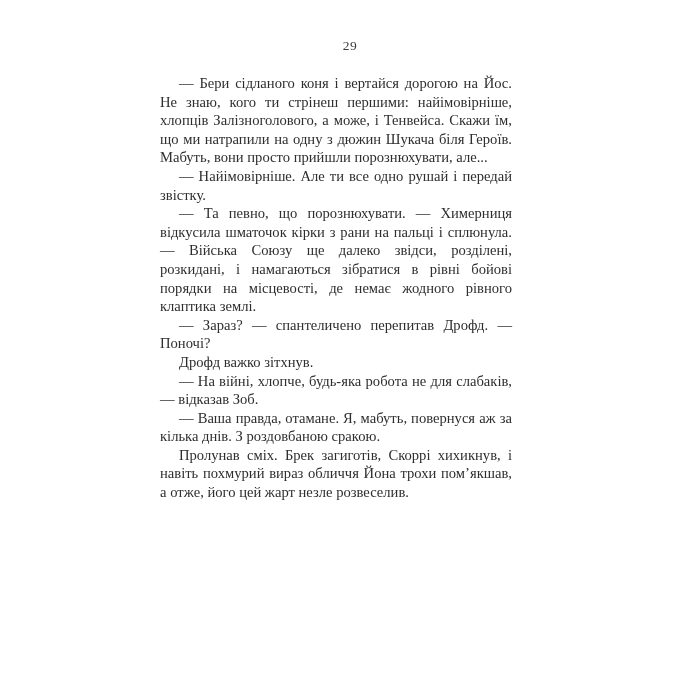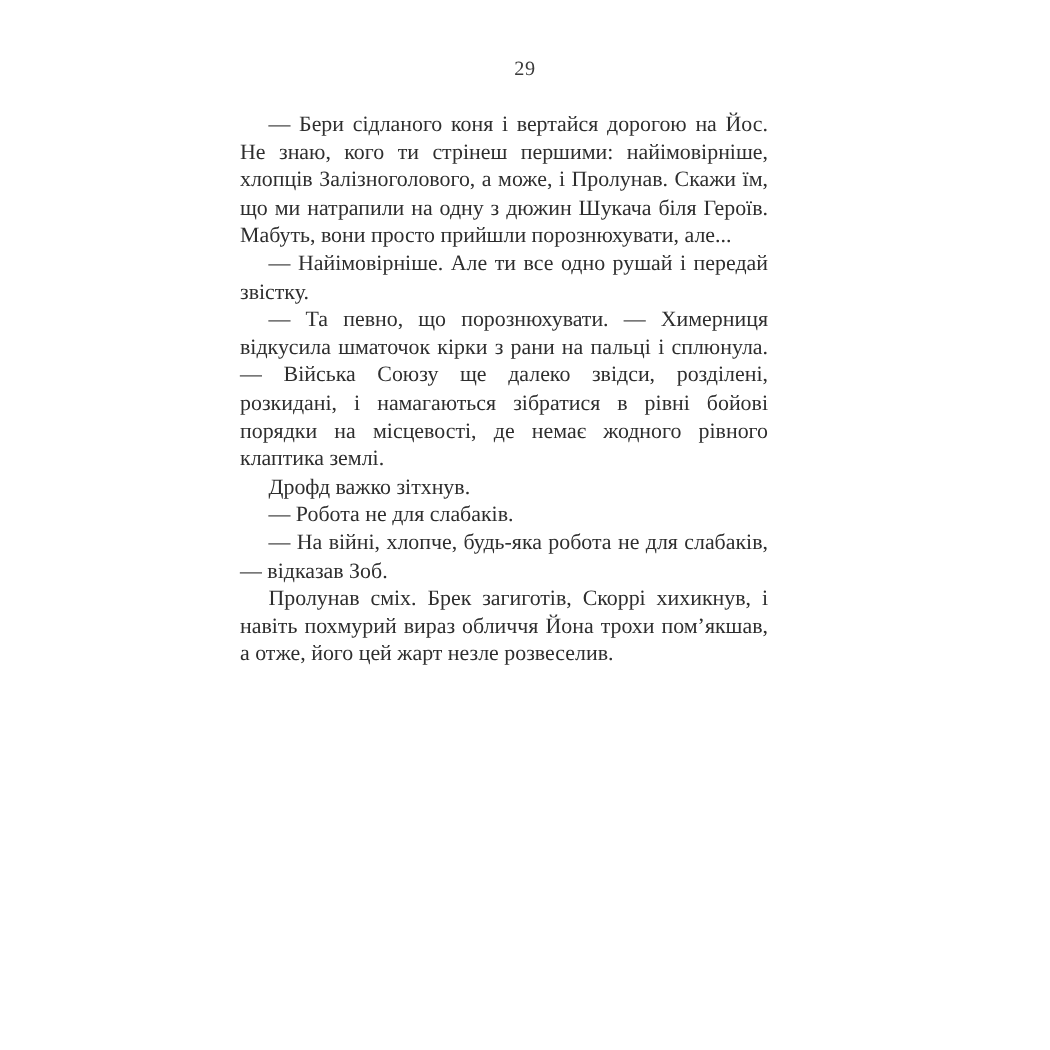--- a/index.html
+++ b/index.html
@@ -50,22 +50,23 @@
   }
 </style>
 </head>
 <body>
 
 <div class="page">
 
   <div class="folio">29</div>
 
   <div class="textblock" id="textblock">
-      <p>— Бери сідланого коня і вертайся дорогою на Йос. Не знаю, кого ти стрінеш першими: найімовірніше, хлопців Залізноголового, а може, і Пролунав. Скажи їм, що ми натрапили на одну з дюжин Шукача біля Героїв. Мабуть, вони просто прийшли порознюхувати, але...</p>
+      <p>— Бери сідланого коня і вертайся дорогою на Йос. Не знаю, кого ти стрінеш першими: найімовірніше, хлопців Залізноголового, а може, і Тенвейса. Скажи їм, що ми натрапили на одну з дюжин Шукача біля Героїв. Мабуть, вони просто прийшли порознюхувати, але...</p>
       <p>— Найімовірніше. Але ти все одно рушай і передай звістку.</p>
       <p>— Та певно, що порознюхувати. — Химерниця відкусила шматочок кірки з рани на пальці і сплюнула. — Війська Союзу ще далеко звідси, розділені, розкидані, і намагаються зібратися в рівні бойові порядки на місцевості, де немає жодного рівного клаптика землі.</p>
+      <p>— Зараз? — спантеличено перепитав Дрофд. — Поночі?</p>
       <p>Дрофд важко зітхнув.</p>
-      <p>— Робота не для слабаків.</p>
       <p>— На війні, хлопче, будь-яка робота не для слабаків, — відказав Зоб.</p>
+      <p>— Ваша правда, отамане. Я, мабуть, повернуся аж за кілька днів. З роздовбаною сракою.</p>
       <p>Пролунав сміх. Брек загиготів, Скоррі хихикнув, і навіть похмурий вираз обличчя Йона трохи пом’якшав, а отже, його цей жарт незле розвеселив.</p>
     </div>
 
 </div>
 
 </body></html>

